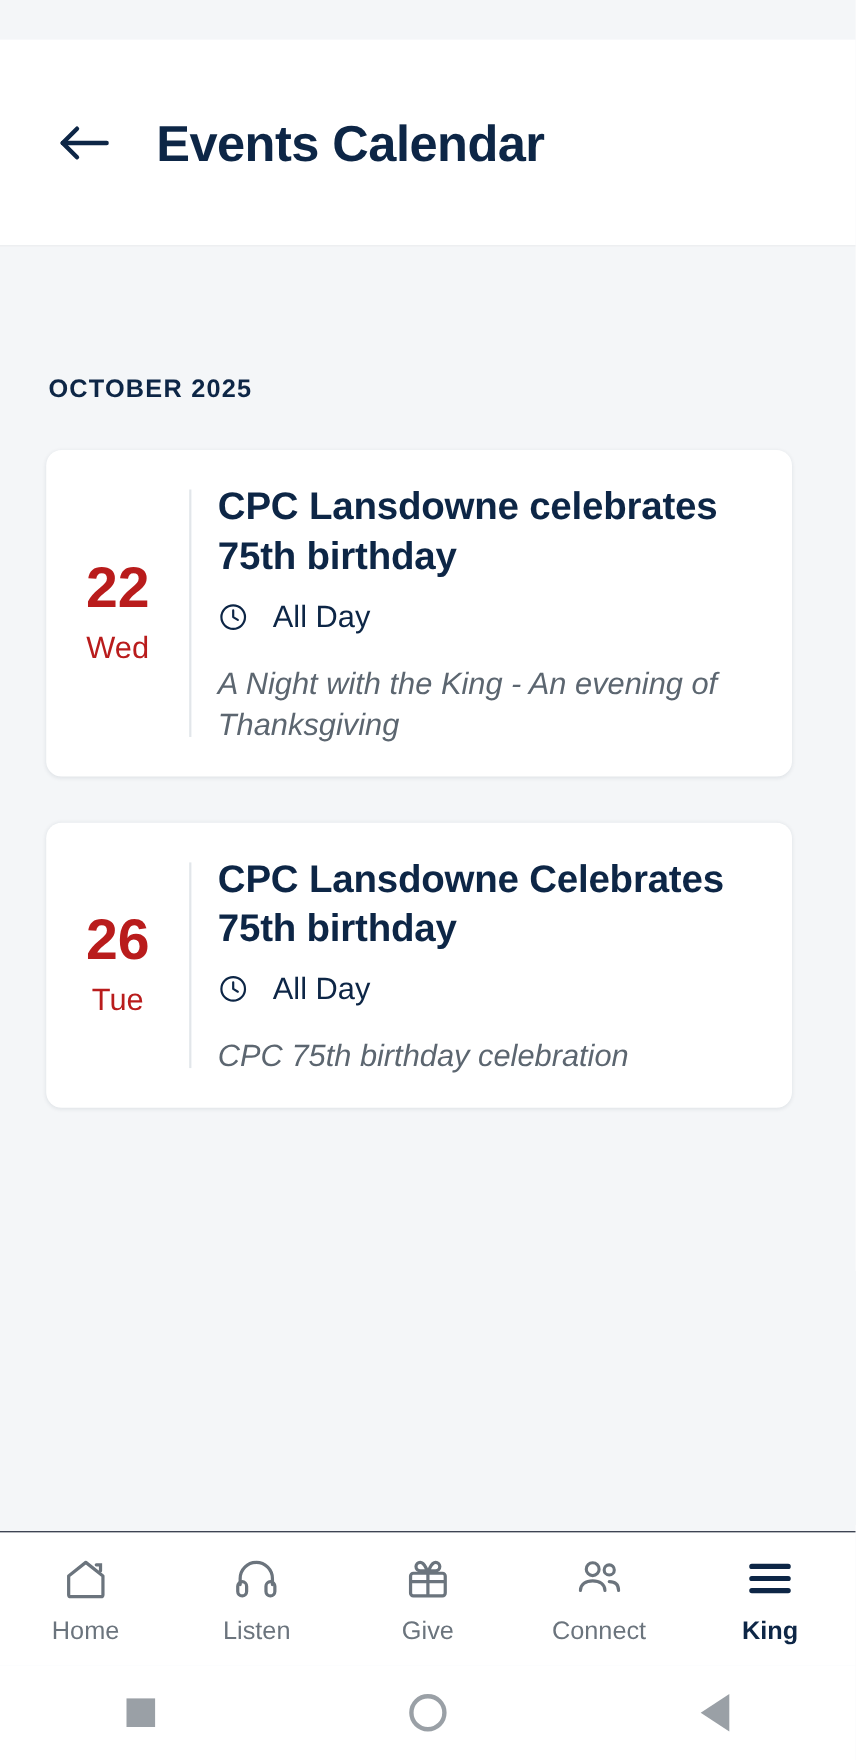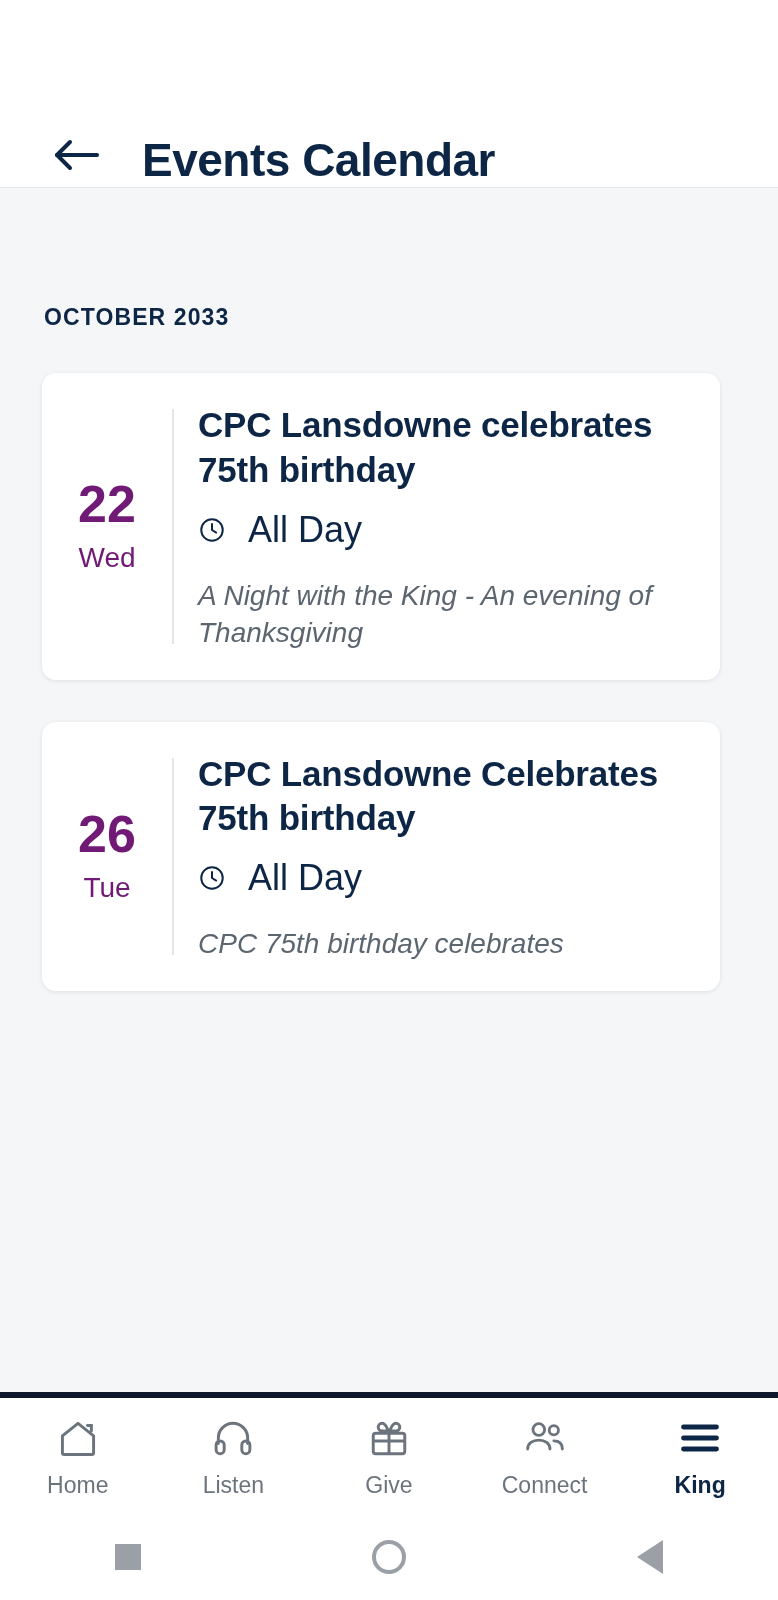--- a/index.html
+++ b/index.html
@@ -17,24 +17,25 @@
     flex-direction: column;
     background: #f4f6f8;
     overflow: hidden;
   }
 
   
   .appbar {
     height: 188px;
     background: #ffffff;
     display: flex;
-    align-items: flex-end;
+    align-items: center;
     padding-left: 44px;
     border-bottom: 1px solid #e6e9ec;
     flex: 0 0 auto;
+    margin-top: 36px;
   }
   .back-btn {
     width: 64px;
     height: 64px;
     display: flex;
     align-items: center;
     justify-content: center;
     cursor: pointer;
     flex: 0 0 auto;
   }
@@ -72,21 +73,21 @@
     padding: 22px 0;
     min-height: 250px;
   }
   .card-date {
     width: 130px;
     flex: 0 0 130px;
     display: flex;
     flex-direction: column;
     align-items: center;
     justify-content: center;
-    color: #701a75;
+    color: #b91c1c;
   }
   .date-num {
     font-size: 52px;
     font-weight: bold;
     line-height: 1.0;
   }
   .date-dow {
     font-size: 28px;
     margin-top: 12px;
     font-weight: normal;
@@ -115,38 +116,38 @@
     margin-top: 16px;
   }
   .meta-icon {
     width: 34px;
     flex: 0 0 34px;
     display: flex;
     align-items: center;
     justify-content: flex-start;
   }
   .meta-text {
-    font-size: 36px;
+    font-size: 28px;
     color: #0d2646;
     margin-left: 16px;
   }
   .event-desc {
     margin-top: 26px;
     font-size: 28px;
     font-style: italic;
     color: #5c6670;
     line-height: 1.34;
   }
 
   
   .tabbar {
     flex: 0 0 auto;
     height: 122px;
     background: #ffffff;
-    border-top: 6px solid #0f172a;
+    border-top: 1px solid #0f172a;
     display: flex;
     align-items: center;
   }
   .tab {
     flex: 1 1 0;
     display: flex;
     flex-direction: column;
     align-items: center;
     justify-content: center;
     cursor: pointer;
@@ -205,21 +206,21 @@
           <path d="M44 17H4" stroke="#0d2646" stroke-width="4" stroke-linecap="round"></path>
           <path d="M17 4L4 17L17 30" stroke="#0d2646" stroke-width="4" stroke-linecap="round" stroke-linejoin="round"></path>
         </svg>
       </span>
     </div>
     <div class="appbar-title">Events Calendar</div>
   </div>
 
   <div class="content">
 
-    <div class="month-label">OCTOBER 2033</div>
+    <div class="month-label">OCTOBER 2025</div>
 
     <div class="card">
       <div class="card-date">
         <div class="date-num">22</div>
         <div class="date-dow">Wed</div>
       </div>
       <div class="card-divider"></div>
       <div class="card-body">
         <div class="event-title">CPC Lansdowne celebrates 75th birthday</div>
         <div class="meta-row">
@@ -245,21 +246,21 @@
         <div class="event-title">CPC Lansdowne Celebrates 75th birthday</div>
         <div class="meta-row">
           <span class="meta-icon">
             <svg width="28" height="28" viewBox="0 0 24 24" fill="none">
               <circle cx="12" cy="12" r="9.2" stroke="#0d2646" stroke-width="1.7"></circle>
               <path d="M12 6.8V12l3.6 2.2" stroke="#0d2646" stroke-width="1.7" stroke-linecap="round" stroke-linejoin="round"></path>
             </svg>
           </span>
           <span class="meta-text">All Day</span>
         </div>
-        <div class="event-desc">CPC 75th birthday celebrates</div>
+        <div class="event-desc">CPC 75th birthday celebration</div>
       </div>
     </div>
 
   </div>
 
   <div class="tabbar">
 
     <div class="tab">
       <div class="tab-icon">
         <svg width="44" height="44" viewBox="0 0 24 24" fill="none">

